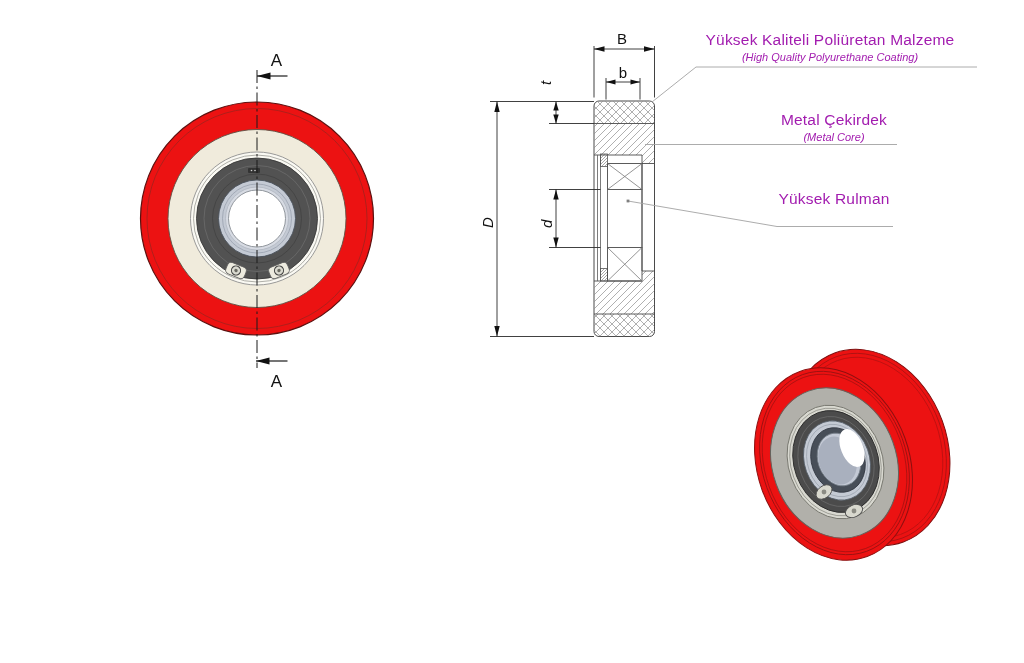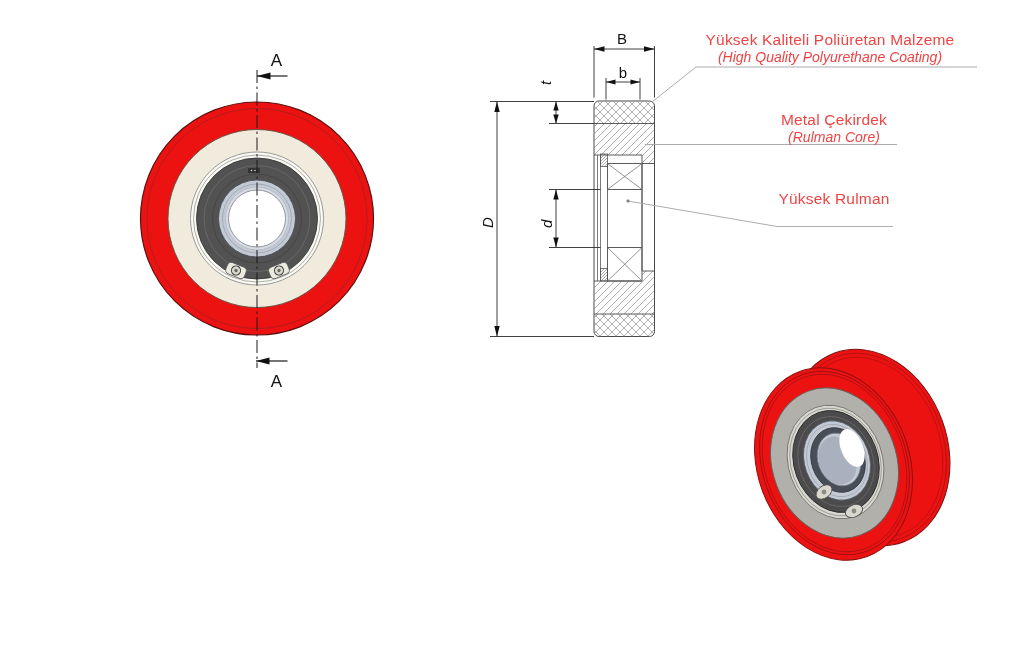--- a/index.html
+++ b/index.html
@@ -1,21 +1,21 @@
 <!DOCTYPE html>
 <html><head>
 <meta charset="utf-8">
 <style>
   html,body{margin:0;padding:0;background:#fff;}
   .canvas{position:relative;width:1024px;height:663px;background:#ffffff;overflow:hidden;
           font-family:"Liberation Sans",sans-serif;}
   .drawing-svg{position:absolute;left:0;top:0;}
-  .callout{position:absolute;text-align:center;color:#ef4444;}
+  .callout{position:absolute;text-align:center;color:#a21caf;}
   .callout .t{font-size:15.5px;line-height:19px;letter-spacing:.2px;}
-  .callout .s{font-size:14px;line-height:16px;font-style:italic;}
+  .callout .s{font-size:11px;line-height:16px;font-style:italic;}
   .dimtext{font-size:15px;fill:#111;}
   .dimtext.it{font-style:italic;}
   .sectext{font-size:17px;fill:#111;}
 </style>
 </head>
 <body>
 
 <div class="canvas">
 
 <svg class="drawing-svg" width="1024" height="663" viewBox="0 0 1024 663">
@@ -165,20 +165,20 @@
   </g>
 </svg>
 
 <div class="callout" style="left:664px;top:30px;width:332px;">
   <div class="t">Yüksek Kaliteli Poliüretan Malzeme</div>
   <div class="s">(High Quality Polyurethane Coating)</div>
 </div>
 
 <div class="callout" style="left:668px;top:110px;width:332px;">
   <div class="t">Metal Çekirdek</div>
-  <div class="s">(Rulman Core)</div>
+  <div class="s">(Metal Core)</div>
 </div>
 
 <div class="callout" style="left:668px;top:189px;width:332px;">
   <div class="t">Yüksek Rulman</div>
 </div>
 
 </div>
 
 </body></html>

